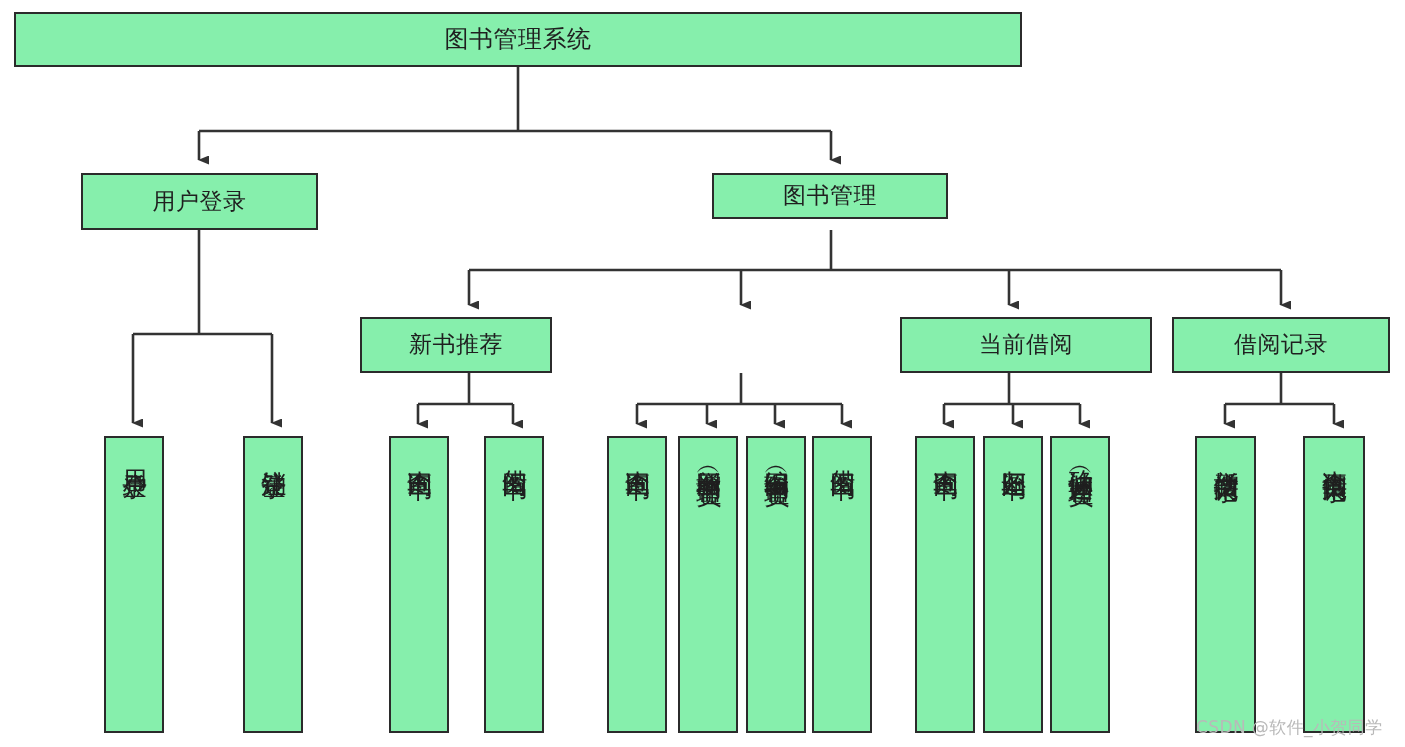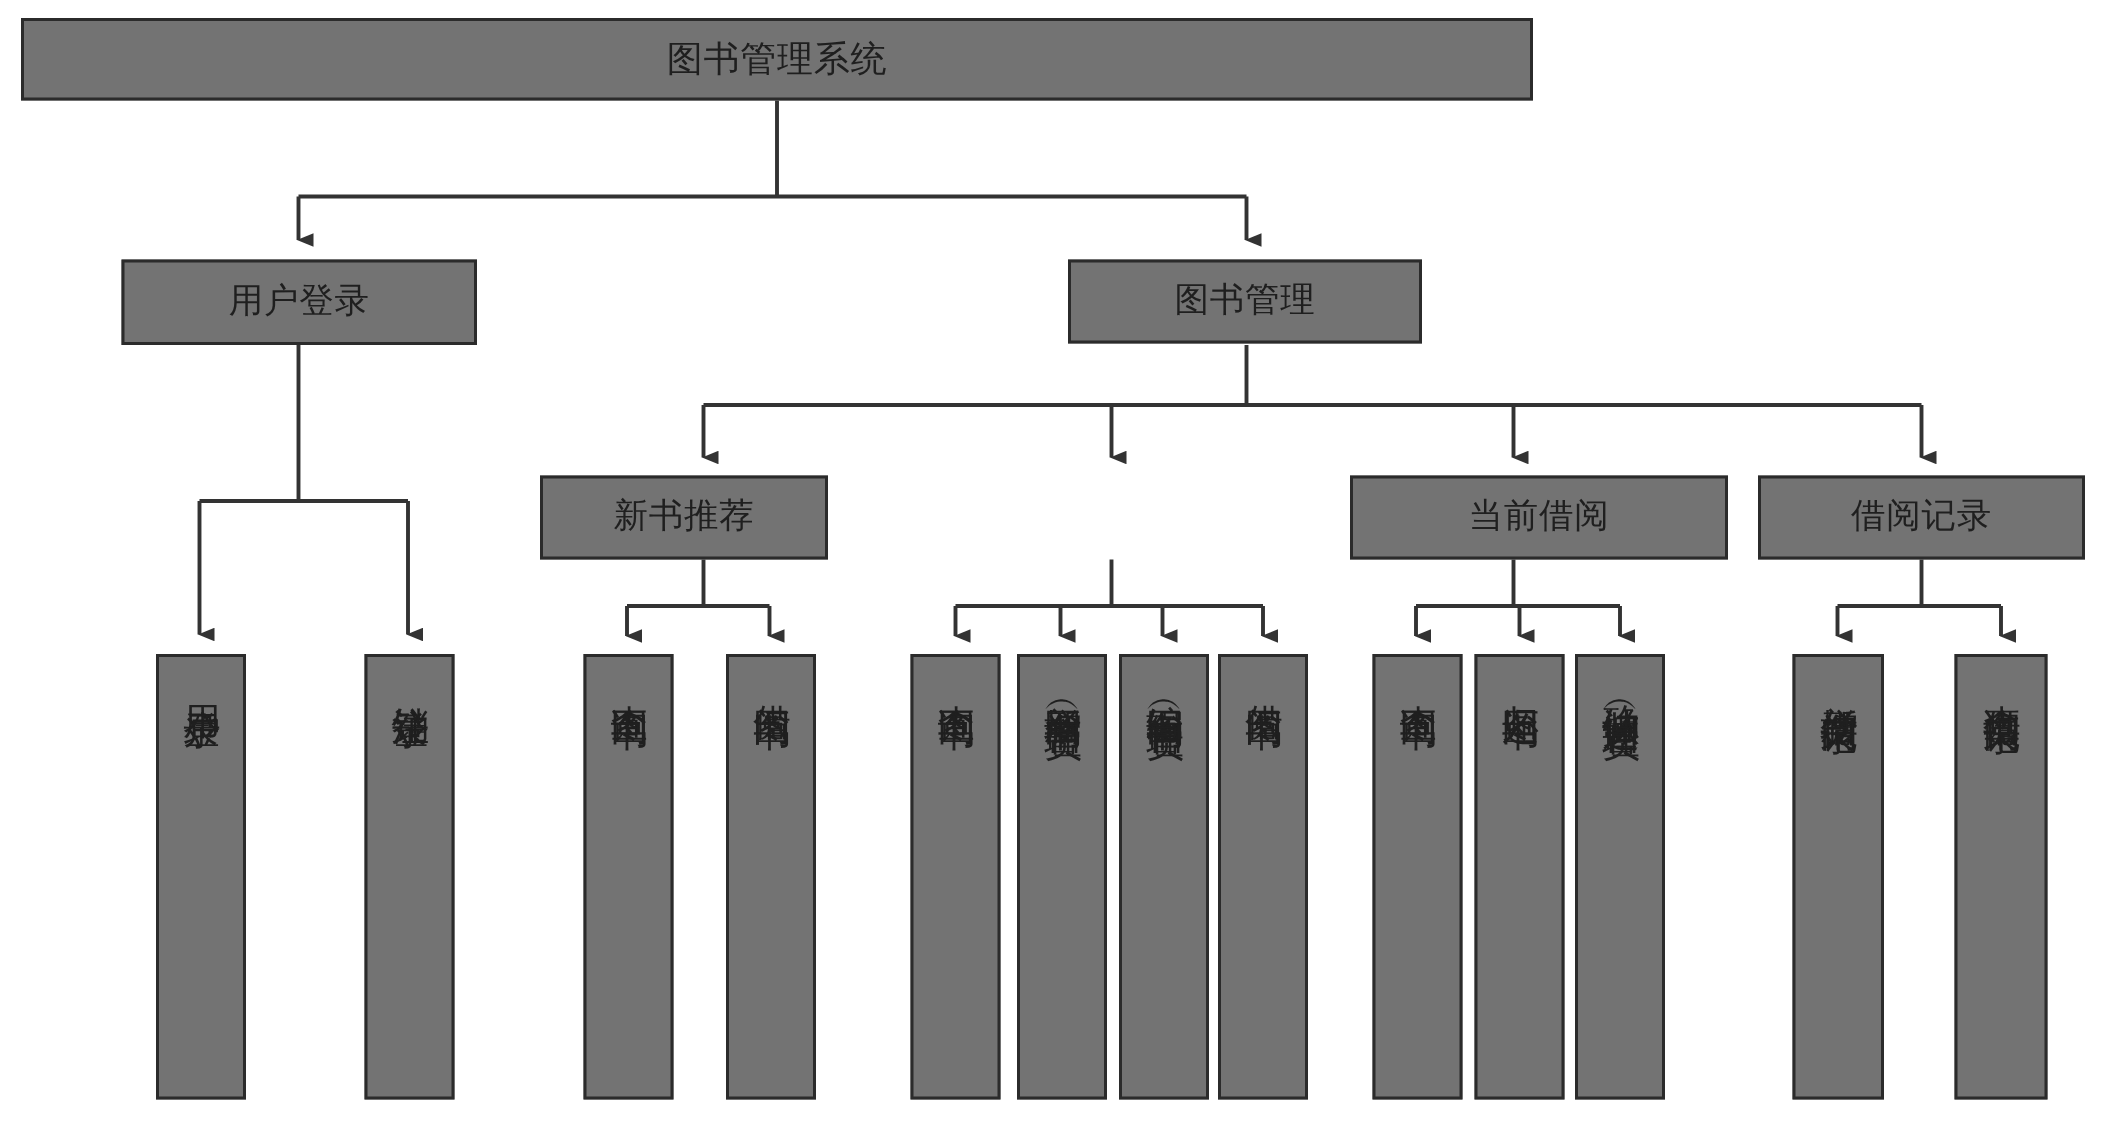--- a/index.html
+++ b/index.html
@@ -24,21 +24,21 @@
     left: 0;
     top: 0;
     width: 1405px;
     height: 747px;
     pointer-events: none;
   }
   .node {
     position: absolute;
     box-sizing: border-box;
     border: 2px solid #2b2b2b;
-    background: #737373;
+    background: #86efac;
     display: flex;
     align-items: center;
     justify-content: center;
     text-align: center;
     color: #1f1f1f;
   }
   .node .label {
     display: block;
     line-height: 1.18;
     letter-spacing: 0.5px;
@@ -128,21 +128,21 @@
   </svg>
 
   <div class="node horizontal root" style="left:14px; top:12px; width:1008px; height:55px;">
     <span class="label">图书管理系统</span>
   </div>
 
   <div class="node horizontal" style="left:81px; top:173px; width:237px; height:57px;">
     <span class="label">用户登录</span>
   </div>
 
-  <div class="node horizontal" style="left:712px; top:173px; width:236px; height:56px;justify-content:center;">
+  <div class="node horizontal" style="left:712px; top:173px; width:236px; height:46px;justify-content:center;">
     <span class="label">图书管理</span>
   </div>
 
   <div class="node horizontal" style="left:360px; top:317px; width:192px; height:56px;">
     <span class="label">新书推荐</span>
   </div>
 
 
   <div class="node horizontal" style="left:900px; top:317px; width:252px; height:56px;">
     <span class="label">当前借阅</span>
@@ -197,14 +197,15 @@
   </div>
 
   <div class="node vertical" style="left:1195px; top:436px; width:61px; height:297px;">
     <span class="label">新增借阅记录</span>
   </div>
 
   <div class="node vertical" style="left:1303px; top:436px; width:62px; height:297px;">
     <span class="label">查询借阅记录</span>
   </div>
 
+  <div class="watermark" style="left:1196px; top:716px;">CSDN @软件_小贺同学</div>
 
 </div>
 
 </body></html>

